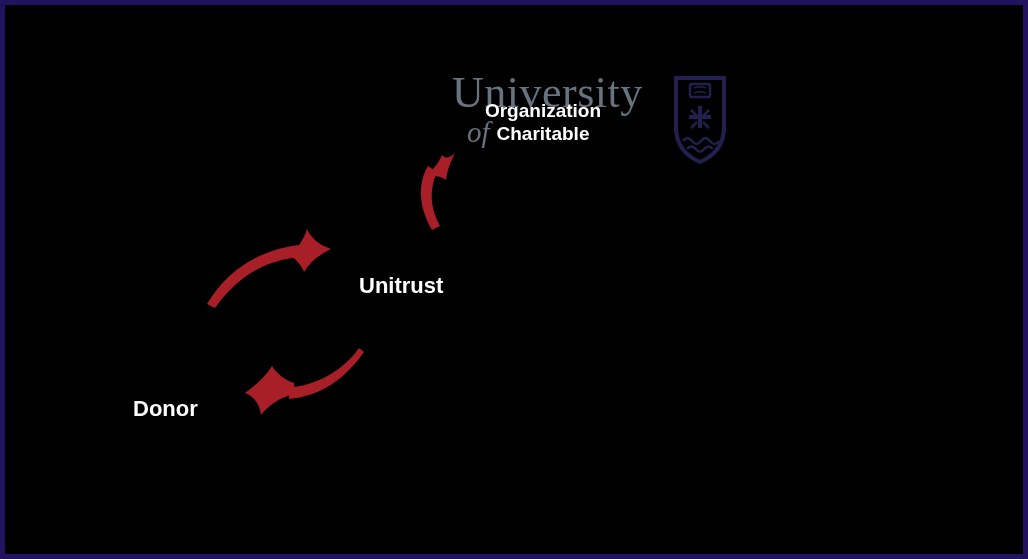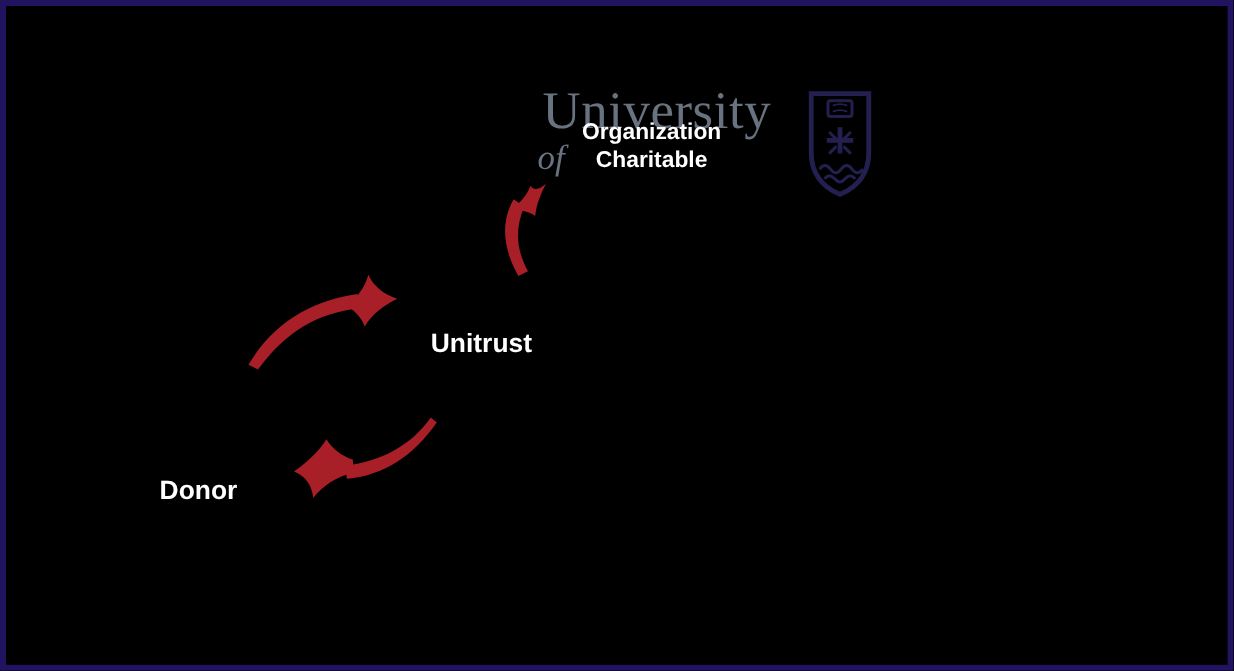--- a/index.html
+++ b/index.html
@@ -30,20 +30,21 @@
   }
   .wordmark .wm-line1 {
     font-size: 44px;
     letter-spacing: 0.5px;
     padding-left: 4px;
   }
   .wordmark .wm-line2 {
     display: flex;
     align-items: flex-start;
     margin-top: 3px;
+    margin-left: 19px;
   }
   .wordmark .wm-of {
     font-size: 29px;
     font-style: italic;
     margin-right: 5px;
   }
   .wordmark .wm-portland {
     font-size: 46px;
     letter-spacing: 0.5px;
   }

